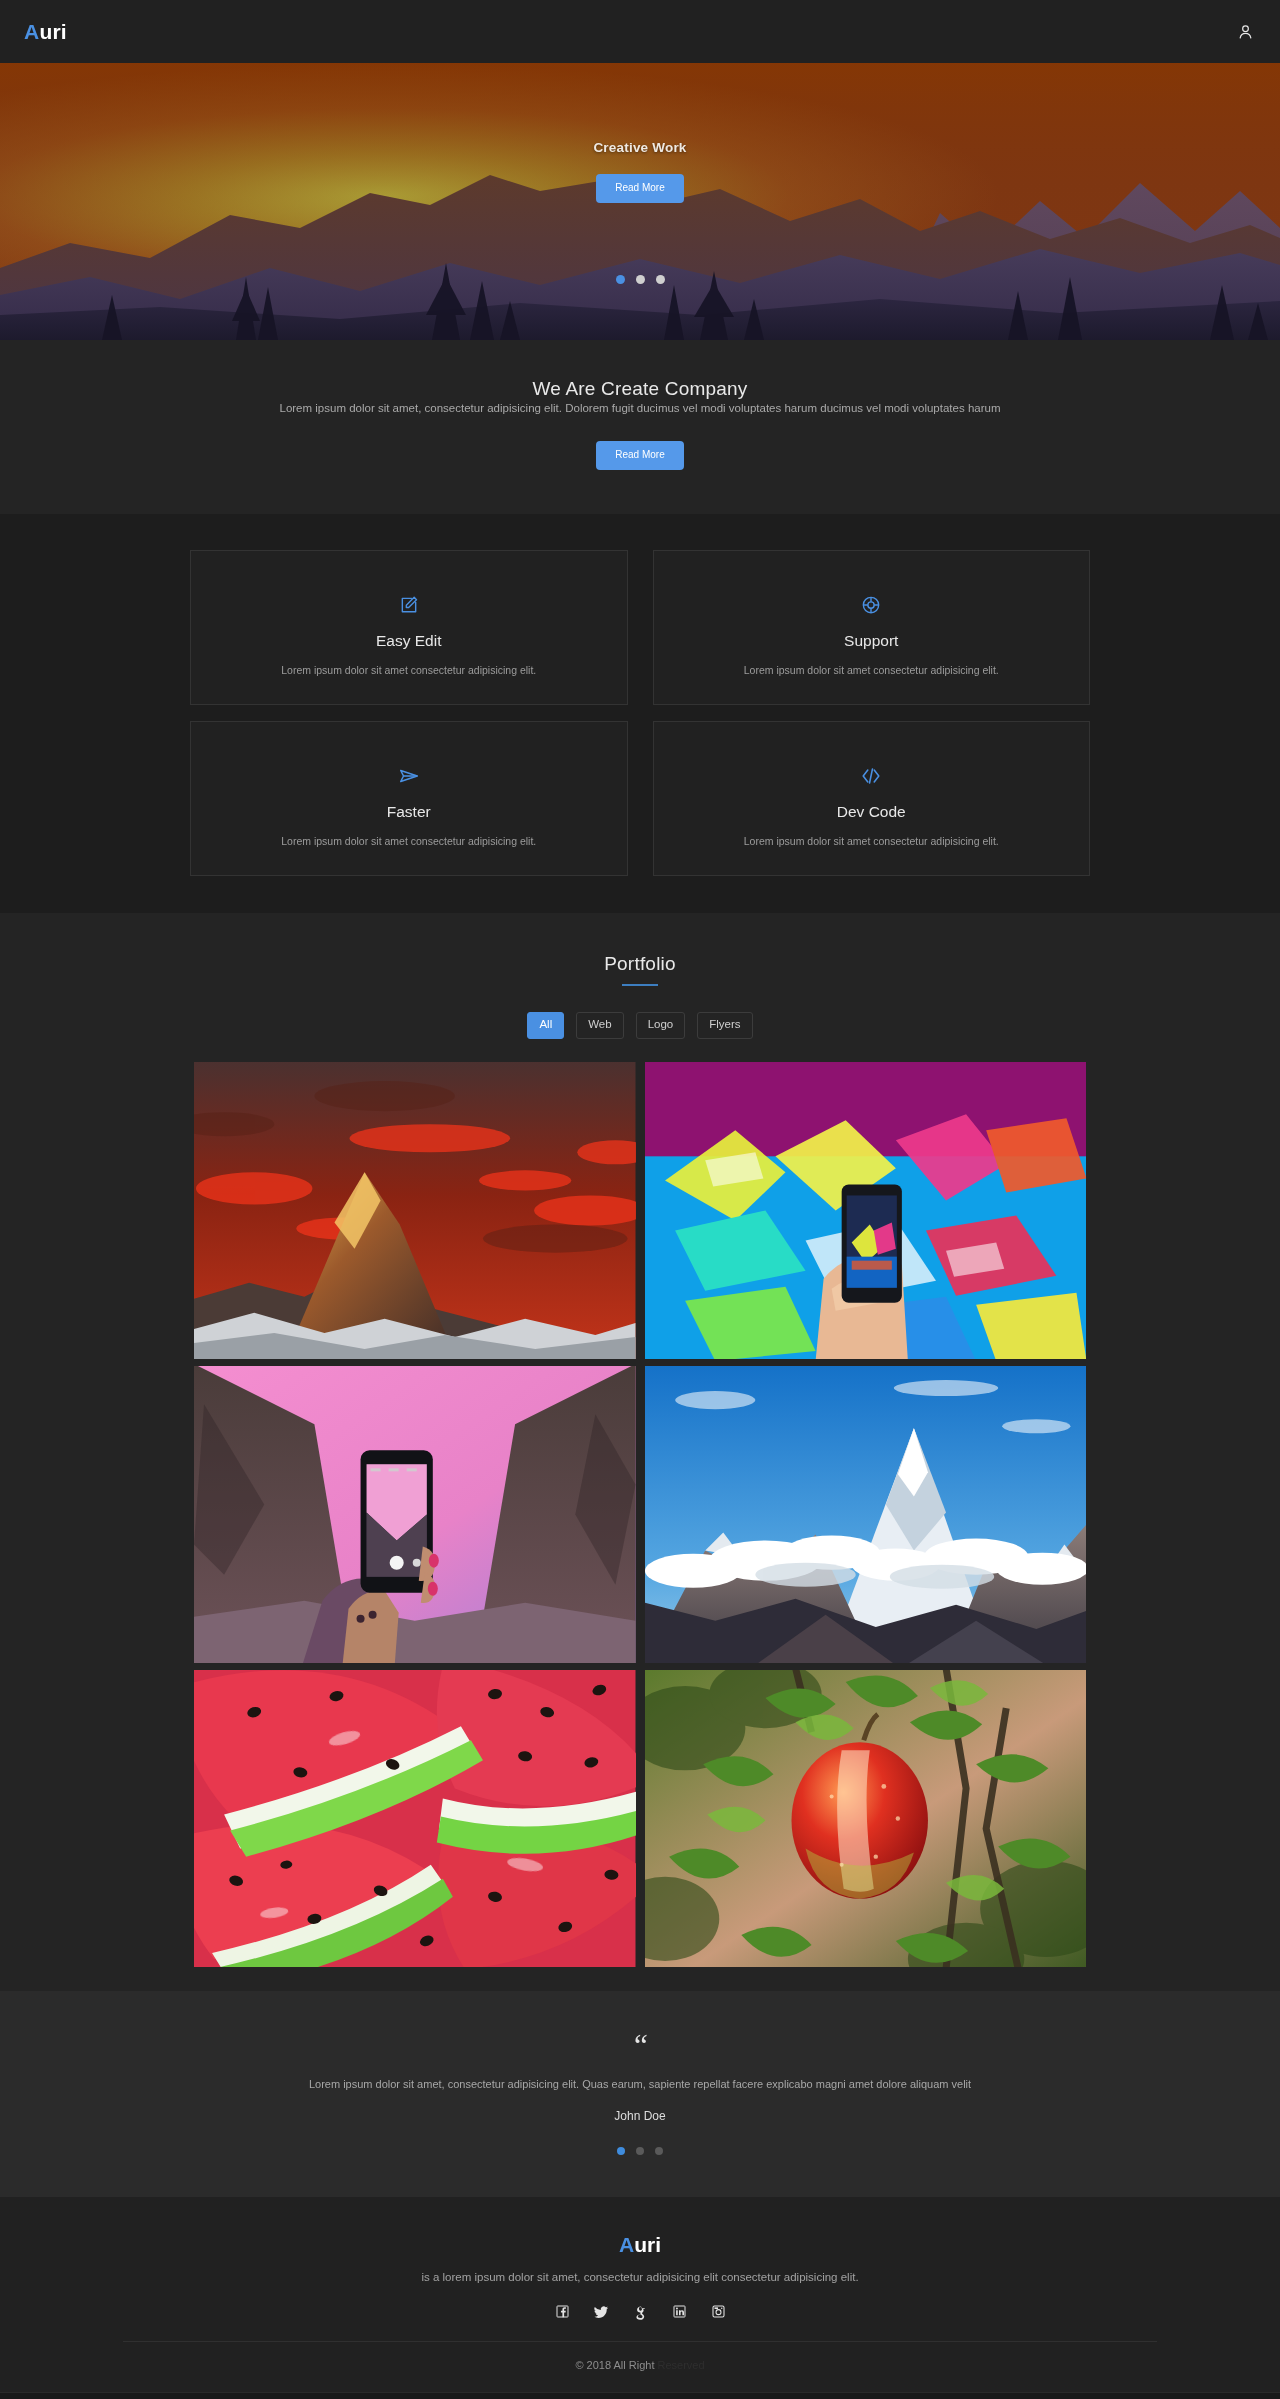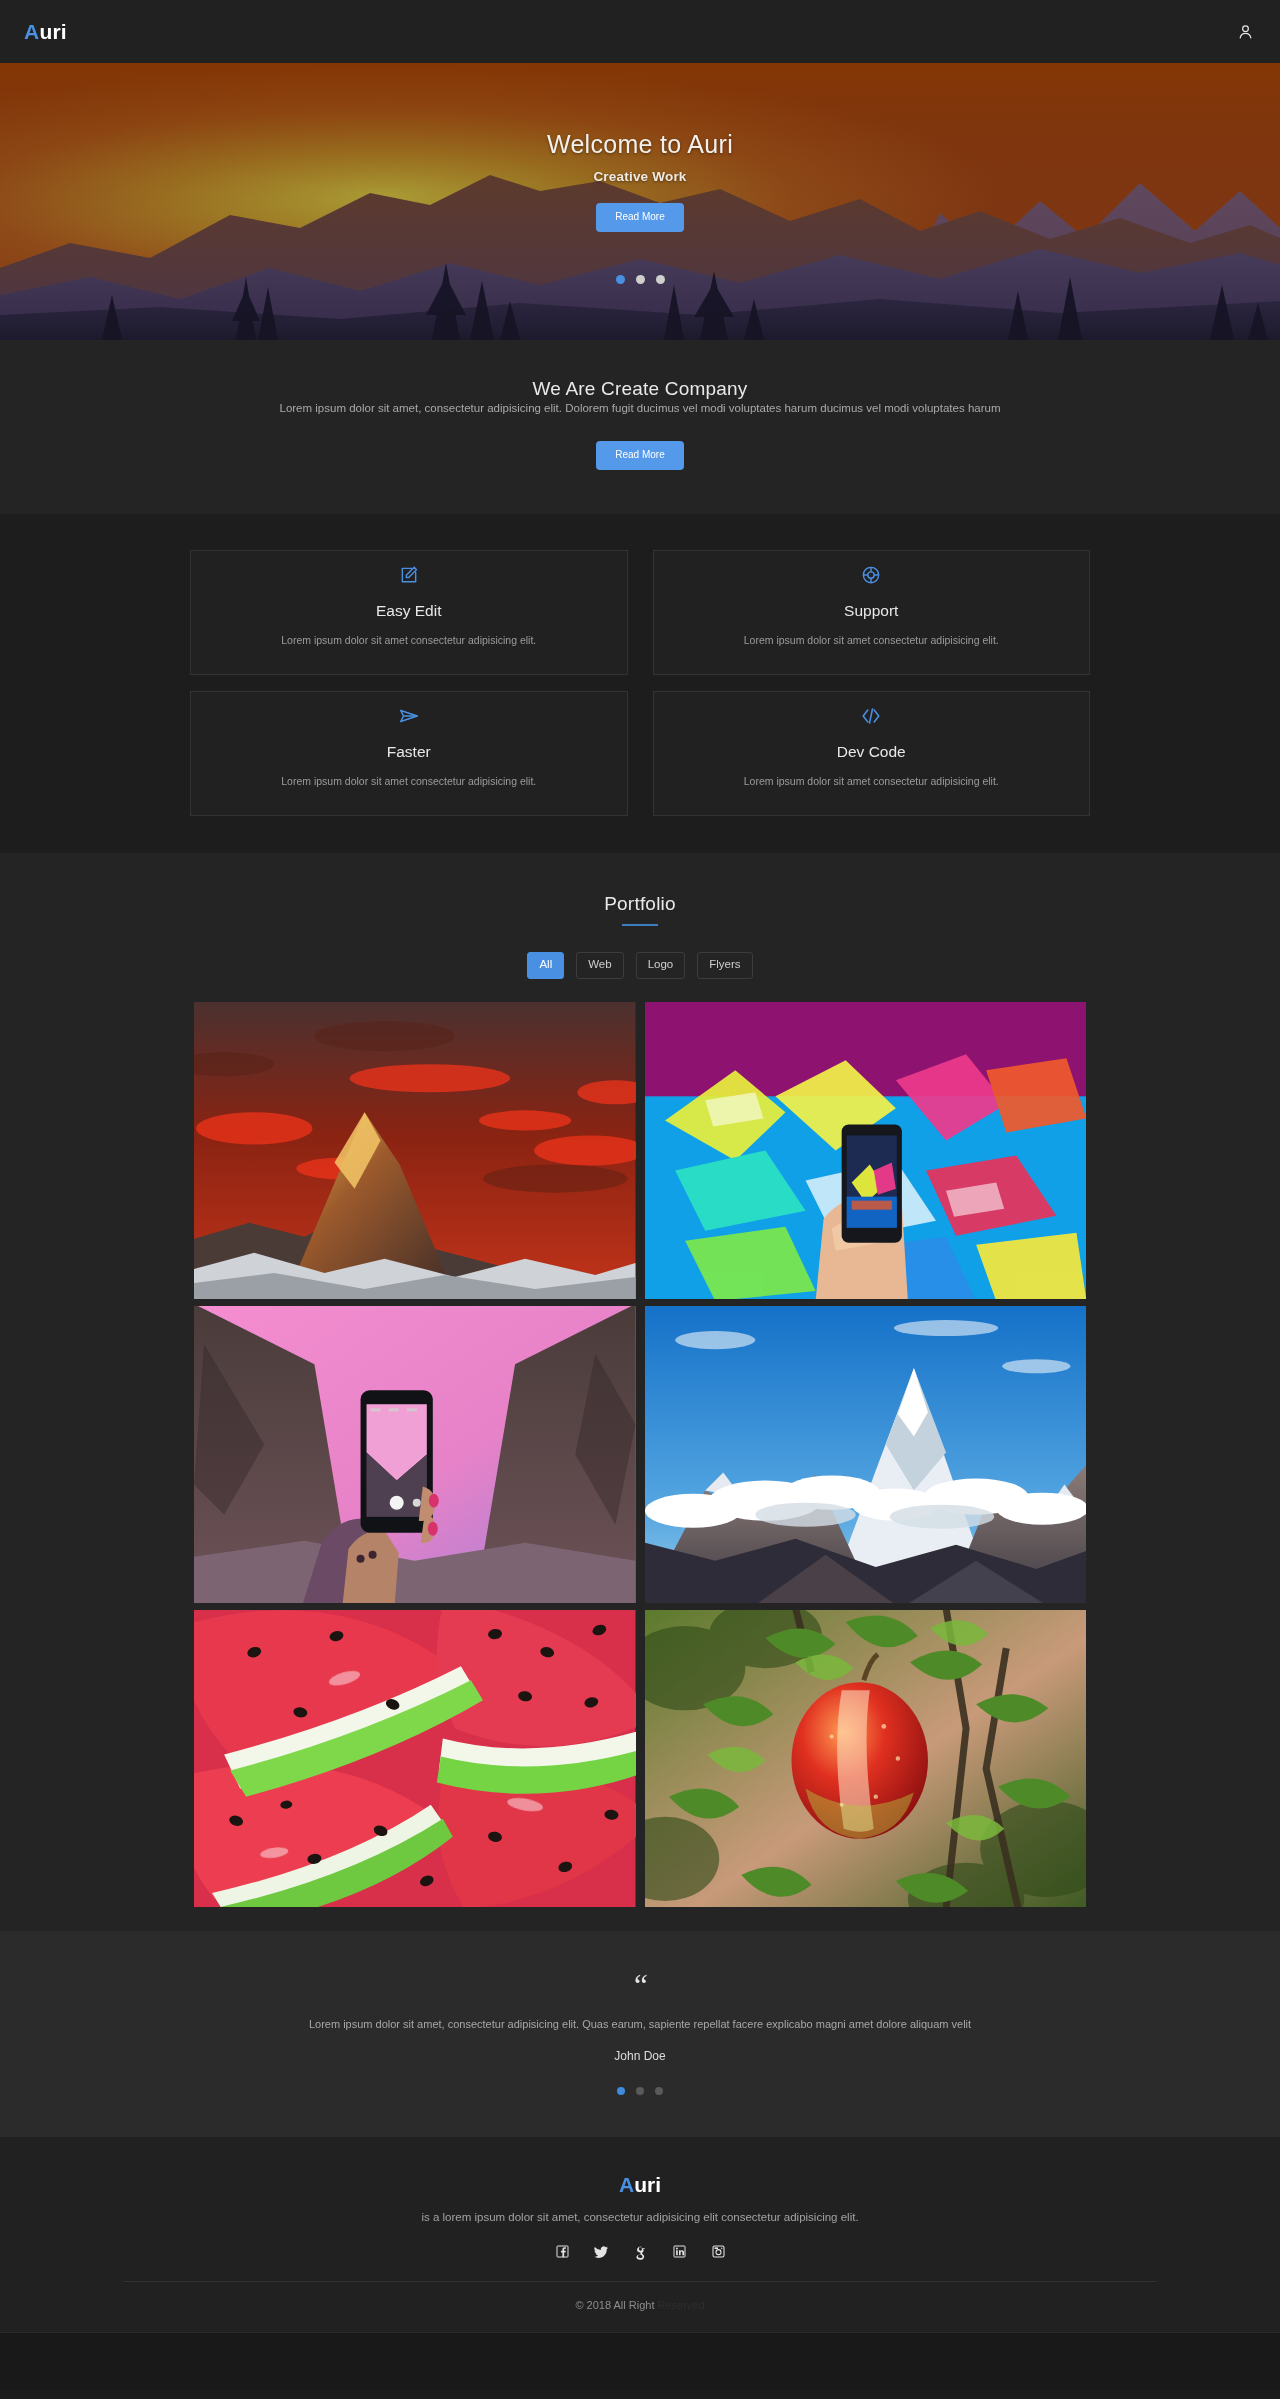--- a/index.html
+++ b/index.html
@@ -95,21 +95,21 @@
     background: #1d1d1d;
     padding: 36px 190px 37px;
     display: grid;
     grid-template-columns: 1fr 1fr;
     gap: 16px 25px;
   }
   .feature-card {
     border: 1px solid #333333;
     background: #212121;
     text-align: center;
-    padding: 10px 16px 28px;
+    padding: 40px 16px 28px;
   }
   .feature-icon { height: 28px; display:flex; align-items:center; justify-content:center; color:#4a90e2; }
   .feature-title {
     margin-top: 13px;
     font-size: 15.5px;
     font-weight: 400;
     color: #e8e8e8;
   }
   .feature-desc {
     margin-top: 14px;
@@ -270,21 +270,20 @@
         <path d="M700 277 L714 208 L728 277 Z"></path>
           <path d="M694 254 L714 220 L734 254 Z"></path>
         <path d="M744 277 L754 236 L764 277 Z"></path>
         <path d="M1008 277 L1018 228 L1028 277 Z"></path>
         <path d="M1058 277 L1070 214 L1082 277 Z"></path>
         <path d="M1210 277 L1222 222 L1234 277 Z"></path>
         <path d="M1248 277 L1258 240 L1268 277 Z"></path>
       </g>
     </svg>
     <div class="hero-content">
-      <div class="hero-title">Welcome to Auri</div>
       <div class="hero-sub">Creative Work</div>
       <button class="btn-primary">Read More</button>
     </div>
     <div class="hero-dots">
       <div class="dots">
         <span class="dot active"></span>
         <span class="dot"></span>
         <span class="dot"></span>
       </div>
     </div>

